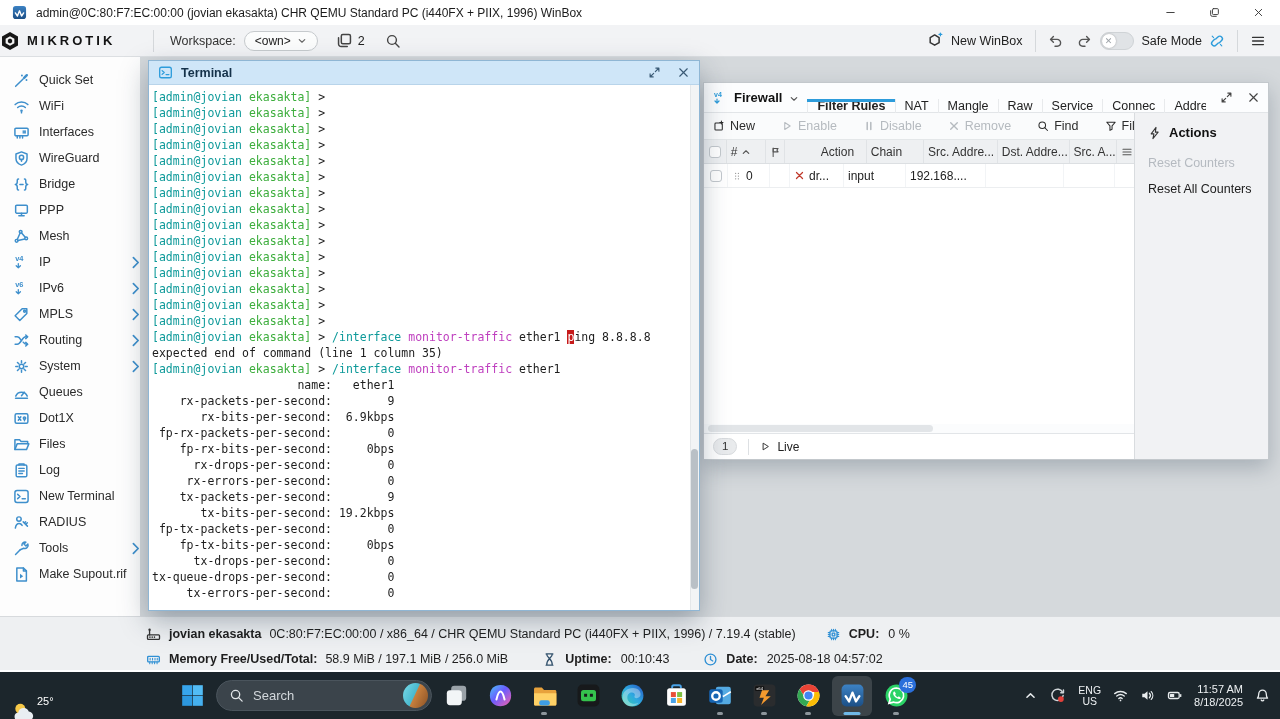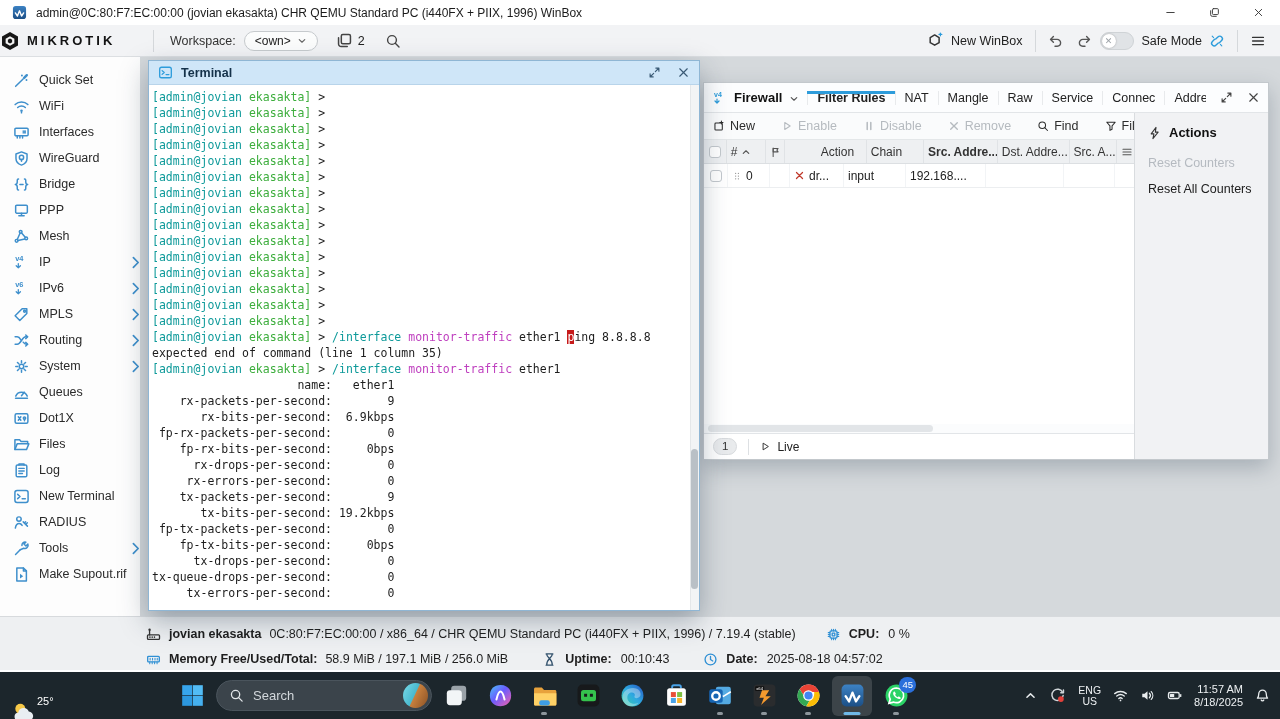--- a/index.html
+++ b/index.html
@@ -51,21 +51,21 @@
 .c-err{color:#fff;background:#c61a1a}.c-plain{color:#1d1d1d}
 .term-scroll{position:absolute;top:0;right:0;width:9px;bottom:0;background:#f2f4f5;border-left:1px solid #e4e7e9}
 .term-thumb{position:absolute;top:364px;right:1px;width:7px;height:140px;background:#b9c0c6;border-radius:4px}
 
 
 .fw-win{position:absolute;left:563px;top:25px;width:566px;height:378px;background:#fff;border:1px solid #c3c8cc;box-shadow:0 8px 20px rgba(30,50,70,.25);display:flex;flex-direction:column}
 .fw-header{height:30px;display:flex;align-items:center;padding:0 8px 0 6px;background:#fcfdfe;border-bottom:1px solid #e2e5e8;flex:none}
 .fw-header .v4{width:16px;height:16px;color:#2d9cdb;margin:0 6px 0 2px}
 .fw-header .t{font-size:13px;font-weight:bold;color:#111}
 .fw-header .hdr-chev{width:10px;height:10px;color:#555;margin:2px 4px 0 7px}
-.fw-tabs{display:flex;height:30px;align-items:center;flex:1;min-width:0;overflow:hidden;margin-left:4px}
+.fw-tabs{display:flex;height:30px;align-items:flex-end;flex:1;min-width:0;overflow:hidden;margin-left:4px}
 .fw-tab{display:flex;align-items:center;padding:0 9px;font-size:12.5px;color:#222;border-left:1px solid #e8eaec;position:relative;white-space:nowrap}
 .fw-tab:last-child{border-right:1px solid #e8eaec}
 .fw-tab.active{font-weight:bold}
 .fw-tab.active::before{content:'';position:absolute;top:0;left:-1px;right:-1px;height:3px;background:#2d9cdb}
 .fw-header .wbtn{width:13px;height:13px;color:#444;margin-left:14px}
 .fw-main{flex:1;display:flex;min-height:0}
 .fw-left{flex:1;display:flex;flex-direction:column;min-width:0}
 .fw-toolbar{height:27px;display:flex;align-items:center;gap:26px;padding:0 9px;border-bottom:1px solid #e4e7e9;background:#fafbfc;font-size:12.5px;flex:none}
 .fw-btn{display:flex;align-items:center;gap:5px;color:#2c2c2c;white-space:nowrap}
 .fw-btn .icon{width:12px;height:12px}
@@ -646,21 +646,21 @@
                     <path d="M4.2 3.2h6.6L9.2 5.5l1.6 2.3H4.2z"></path>
                   </svg>
                 </span>
               </div>
               <div class="fcell" style="width: 54px; margin-left: 32px;">
                 <span>Action</span>
               </div>
               <div class="fcell" style="width: 62px;">
                 <span>Chain</span>
               </div>
-              <div class="fcell" style="width: 80px; font-weight: bold;">
+              <div class="fcell" style="width: 80px;">
                 <span>Src. Addre...</span>
               </div>
               <div class="fcell" style="width: 78px;">
                 <span>Dst. Addre...</span>
               </div>
               <div class="fcell" style="width: 51px;">
                 <span>Src. A...</span>
               </div>
               <div class="fcell" style="width: 18px; border-right: none;">
                 <span class="icon" style="width: 12px; height: 12px; color: rgb(85, 85, 85);">

